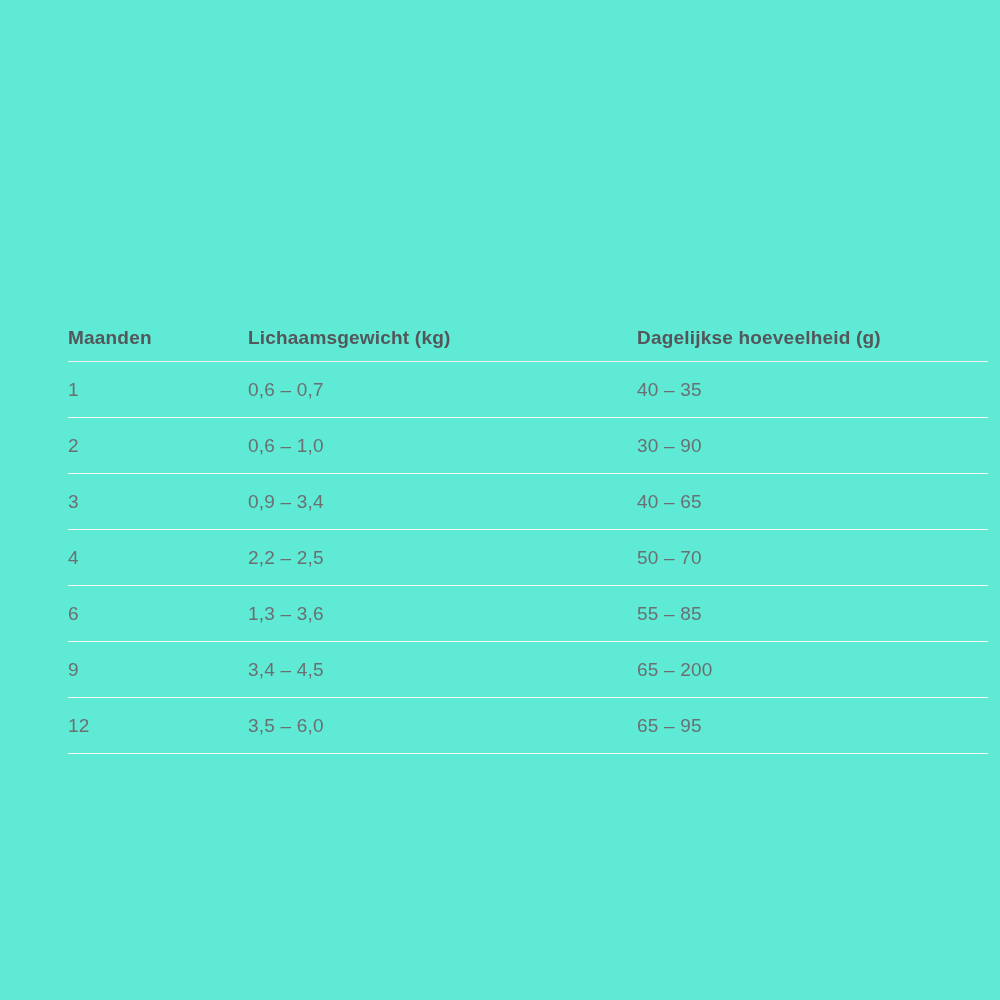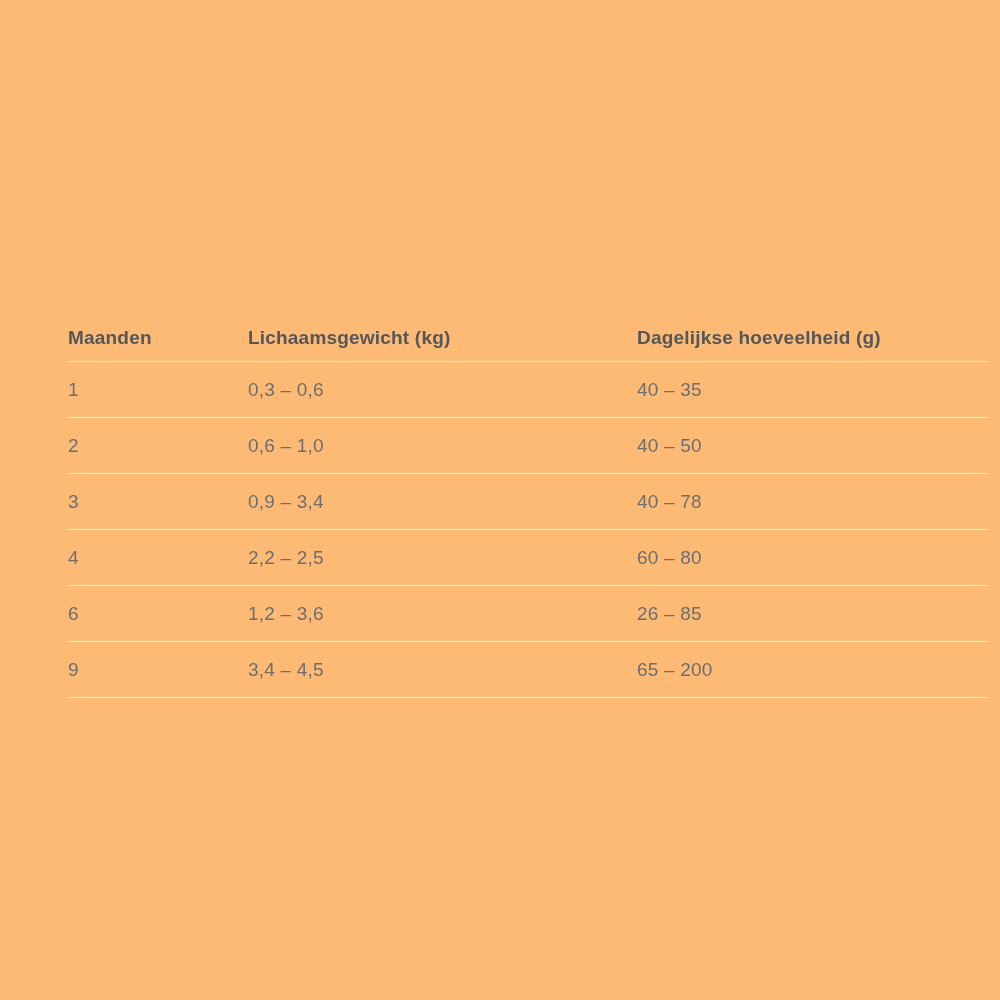--- a/index.html
+++ b/index.html
@@ -5,21 +5,21 @@
   html, body {
     margin: 0;
     padding: 0;
     background: #ffffff;
     font-family: "Liberation Sans", sans-serif;
   }
   .page {
     position: relative;
     width: 1000px;
     height: 1000px;
-    background: #fdba74;
+    background: #5eead4;
     overflow: hidden;
   }
   .table-wrap {
     position: absolute;
     left: 68px;
     top: 314px;
     width: 920px;
   }
   table.feeding {
     width: 100%;
@@ -67,44 +67,49 @@
       <thead>
         <tr>
           <th>Maanden</th>
           <th>Lichaamsgewicht (kg)</th>
           <th>Dagelijkse hoeveelheid (g)</th>
         </tr>
       </thead>
       <tbody>
         <tr>
           <td>1</td>
-          <td>0,3 – 0,6</td>
+          <td>0,6 – 0,7</td>
           <td>40 – 35</td>
         </tr>
         <tr>
           <td>2</td>
           <td>0,6 – 1,0</td>
-          <td>40 – 50</td>
+          <td>30 – 90</td>
         </tr>
         <tr>
           <td>3</td>
           <td>0,9 – 3,4</td>
-          <td>40 – 78</td>
+          <td>40 – 65</td>
         </tr>
         <tr>
           <td>4</td>
           <td>2,2 – 2,5</td>
-          <td>60 – 80</td>
+          <td>50 – 70</td>
         </tr>
         <tr>
           <td>6</td>
-          <td>1,2 – 3,6</td>
-          <td>26 – 85</td>
+          <td>1,3 – 3,6</td>
+          <td>55 – 85</td>
         </tr>
         <tr>
           <td>9</td>
           <td>3,4 – 4,5</td>
           <td>65 – 200</td>
+        </tr>
+        <tr>
+          <td>12</td>
+          <td>3,5 – 6,0</td>
+          <td>65 – 95</td>
         </tr>
       </tbody>
     </table>
   </div>
 </div>
 
 </body></html>

